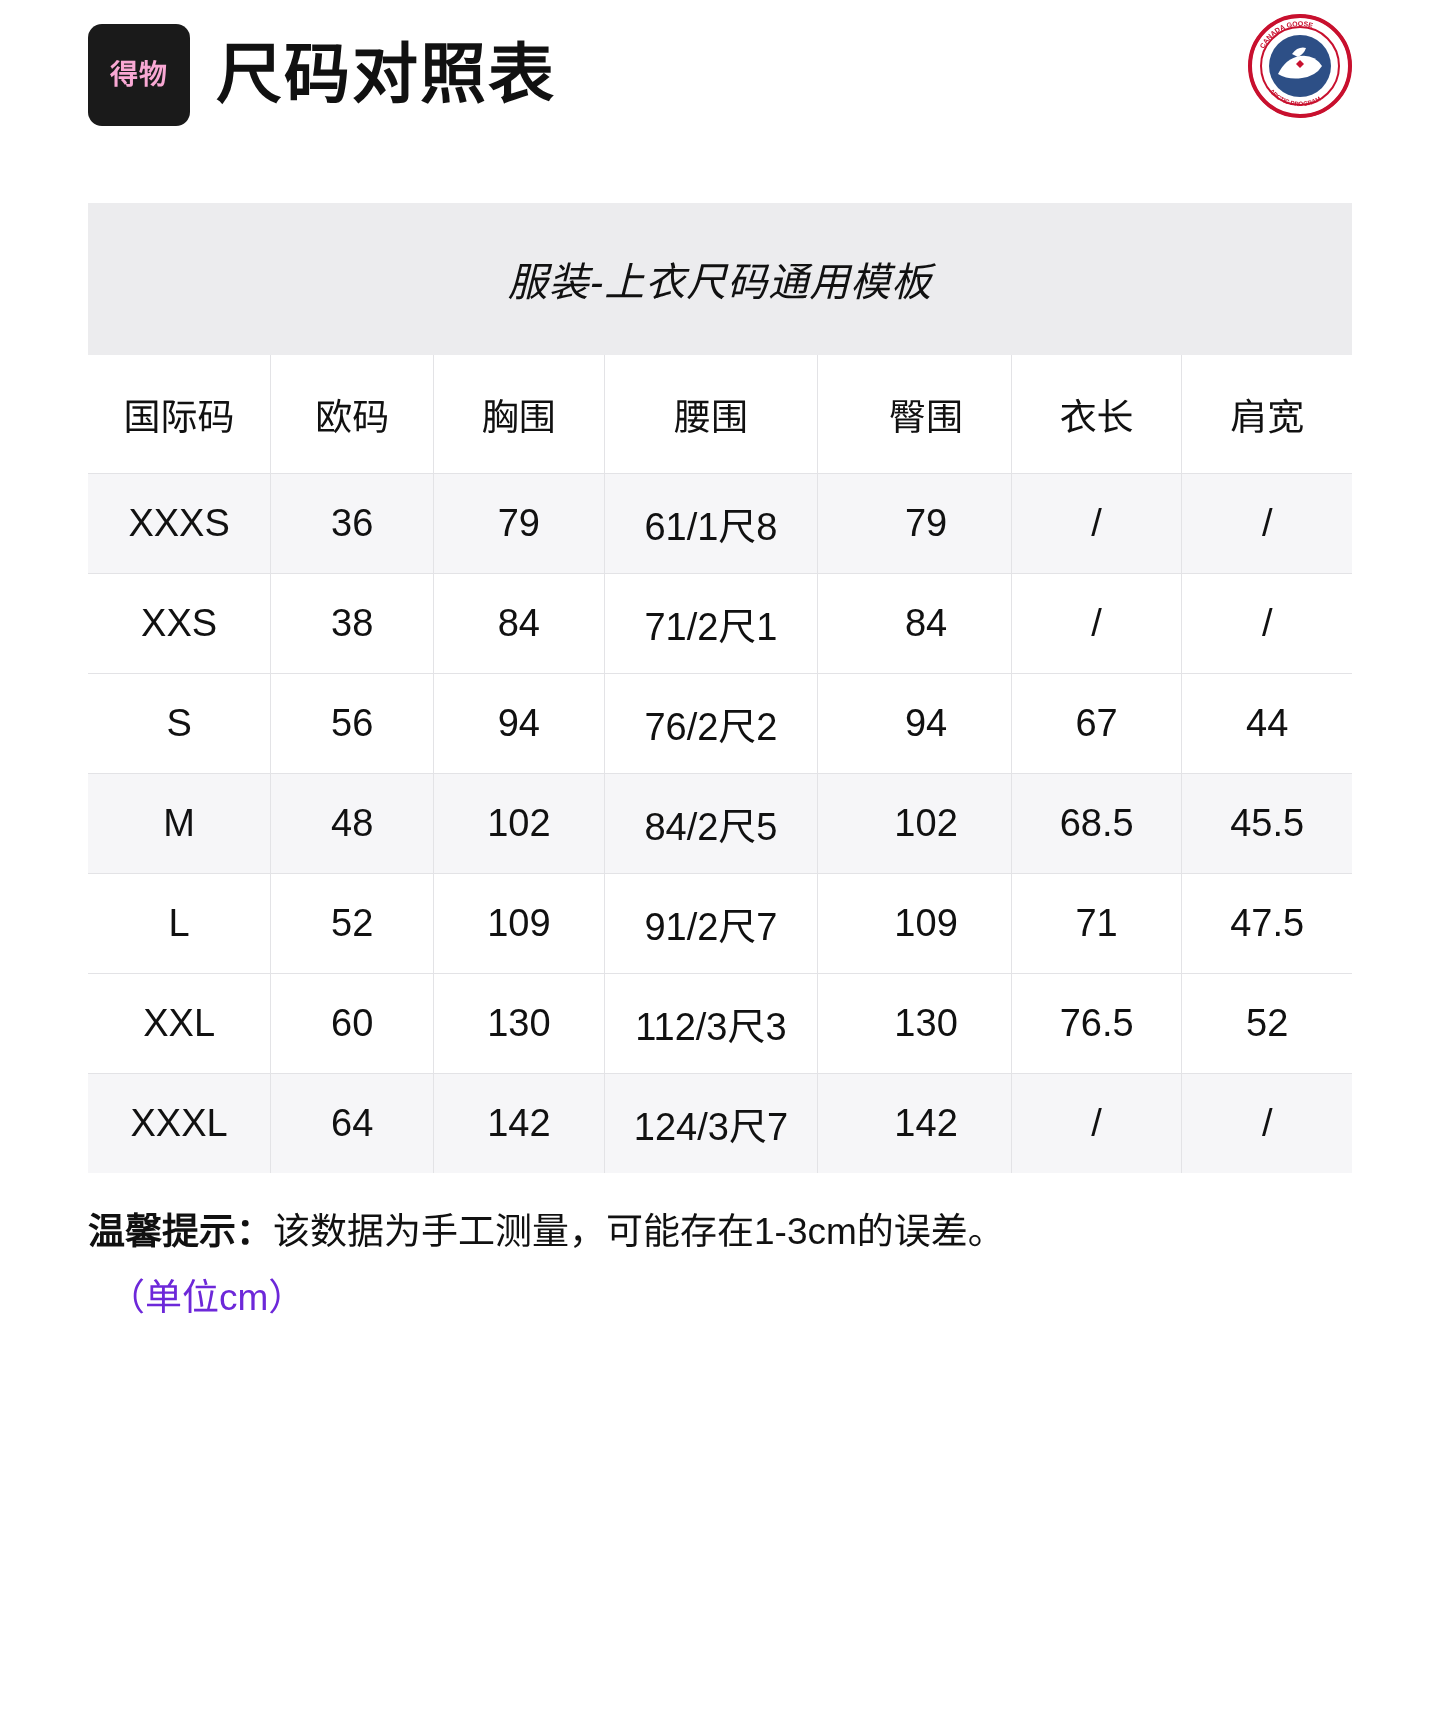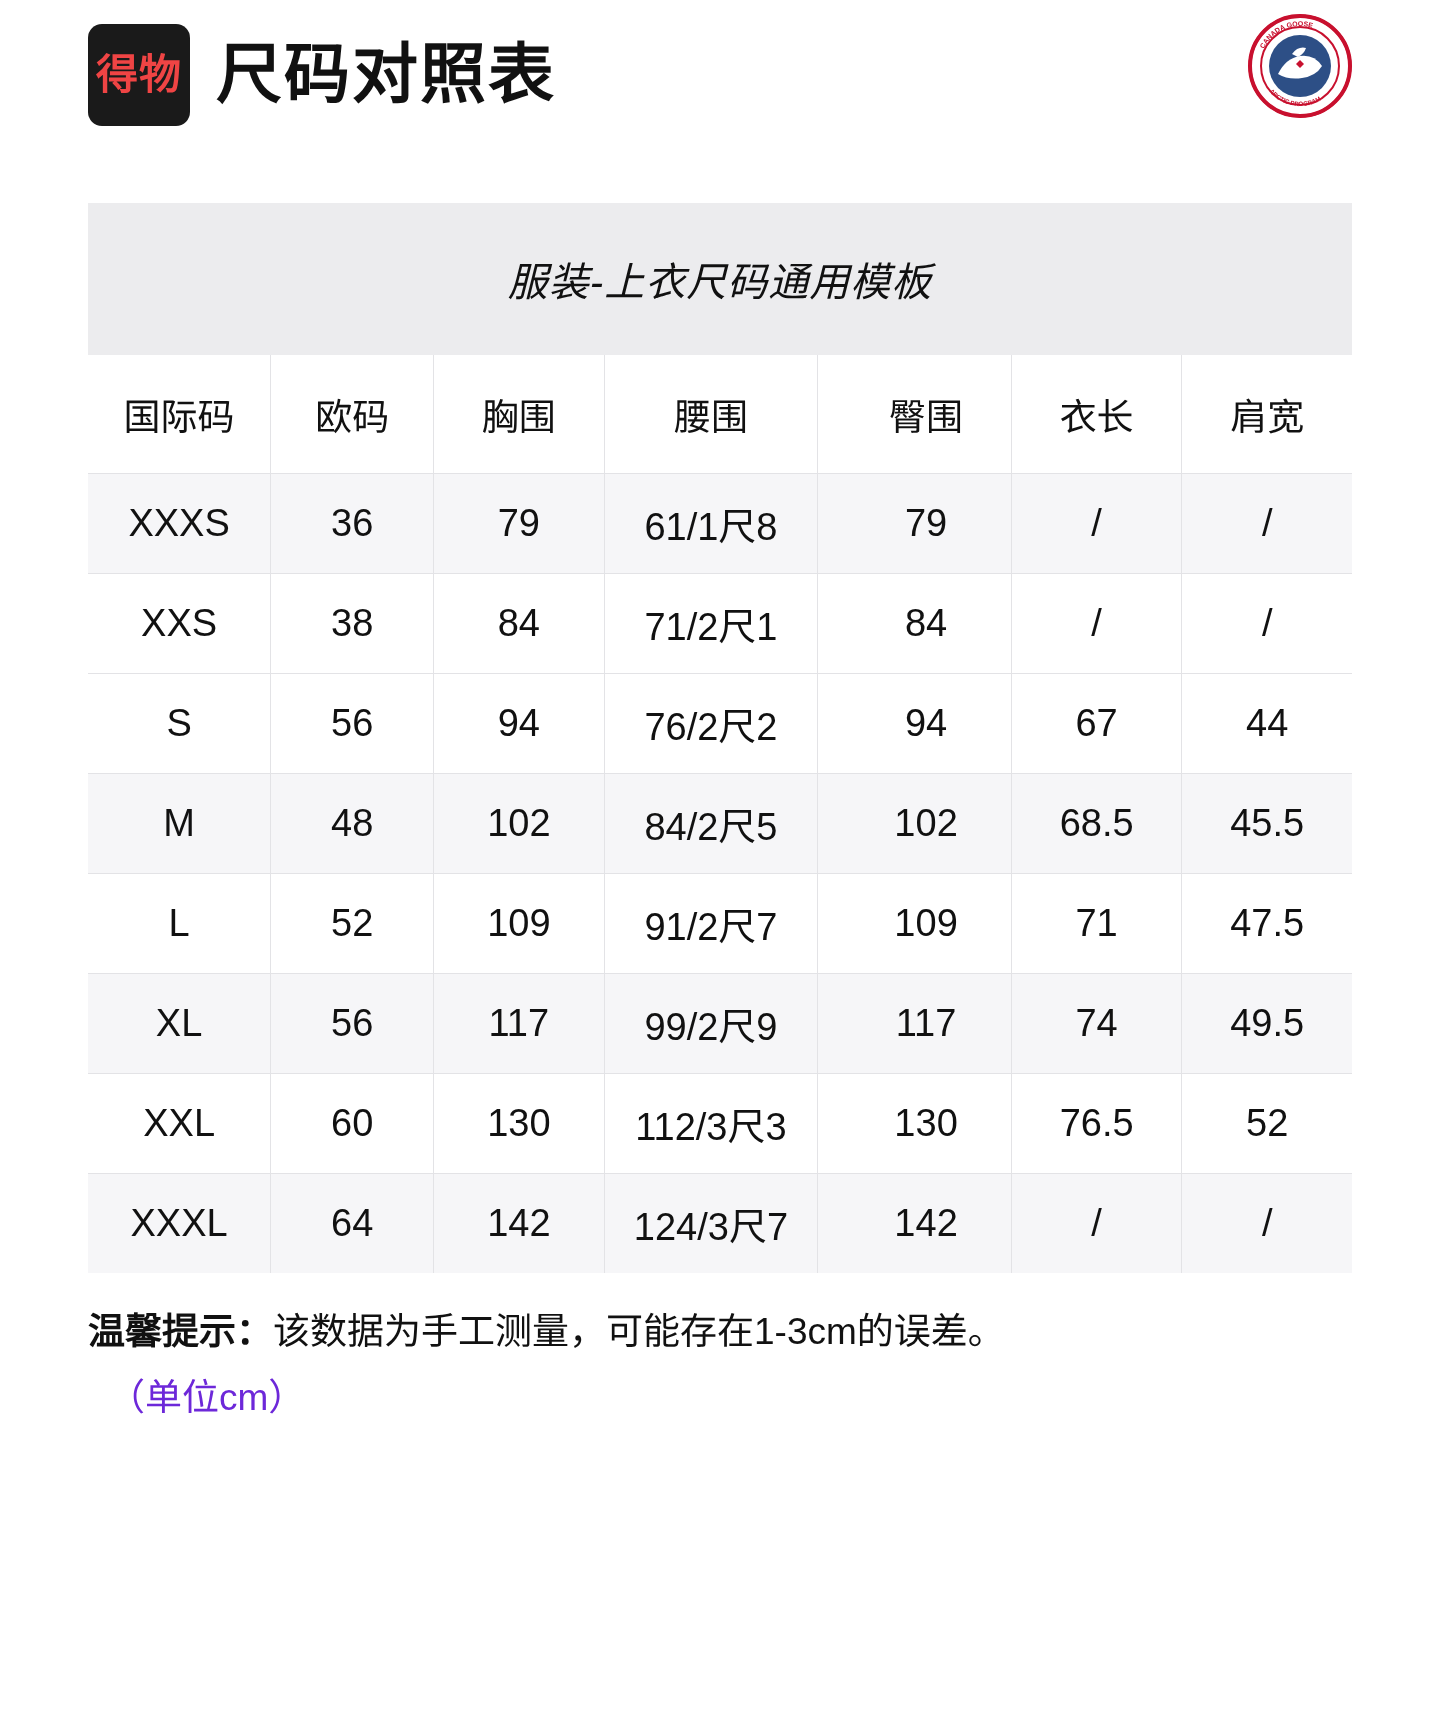--- a/index.html
+++ b/index.html
@@ -30,22 +30,22 @@
     height: 102px;
     background: #1a1a1a;
     border-radius: 14px;
     display: flex;
     align-items: center;
     justify-content: center;
     flex: 0 0 auto;
     margin-top: 2px;
   }
   .brand-badge span {
-    color: #ef4444;
-    font-size: 42px;
+    color: #f9a8d4;
+    font-size: 28px;
     font-weight: bold;
     letter-spacing: 1px;
     line-height: 1;
   }
   .header-title {
     font-size: 66px;
     font-weight: bold;
     color: #111111;
     margin-left: 26px;
     line-height: 104px;
@@ -221,29 +221,20 @@
     </tr>
     <tr>
       <td class="col-0">L</td>
       <td class="col-1">52</td>
       <td class="col-2">109</td>
       <td class="col-3">91/2尺7</td>
       <td class="col-4">109</td>
       <td class="col-5">71</td>
       <td class="col-6">47.5</td>
     </tr>
-    <tr class="alt">
-      <td class="col-0">XL</td>
-      <td class="col-1">56</td>
-      <td class="col-2">117</td>
-      <td class="col-3">99/2尺9</td>
-      <td class="col-4">117</td>
-      <td class="col-5">74</td>
-      <td class="col-6">49.5</td>
-    </tr>
     <tr>
       <td class="col-0">XXL</td>
       <td class="col-1">60</td>
       <td class="col-2">130</td>
       <td class="col-3">112/3尺3</td>
       <td class="col-4">130</td>
       <td class="col-5">76.5</td>
       <td class="col-6">52</td>
     </tr>
     <tr class="alt">

